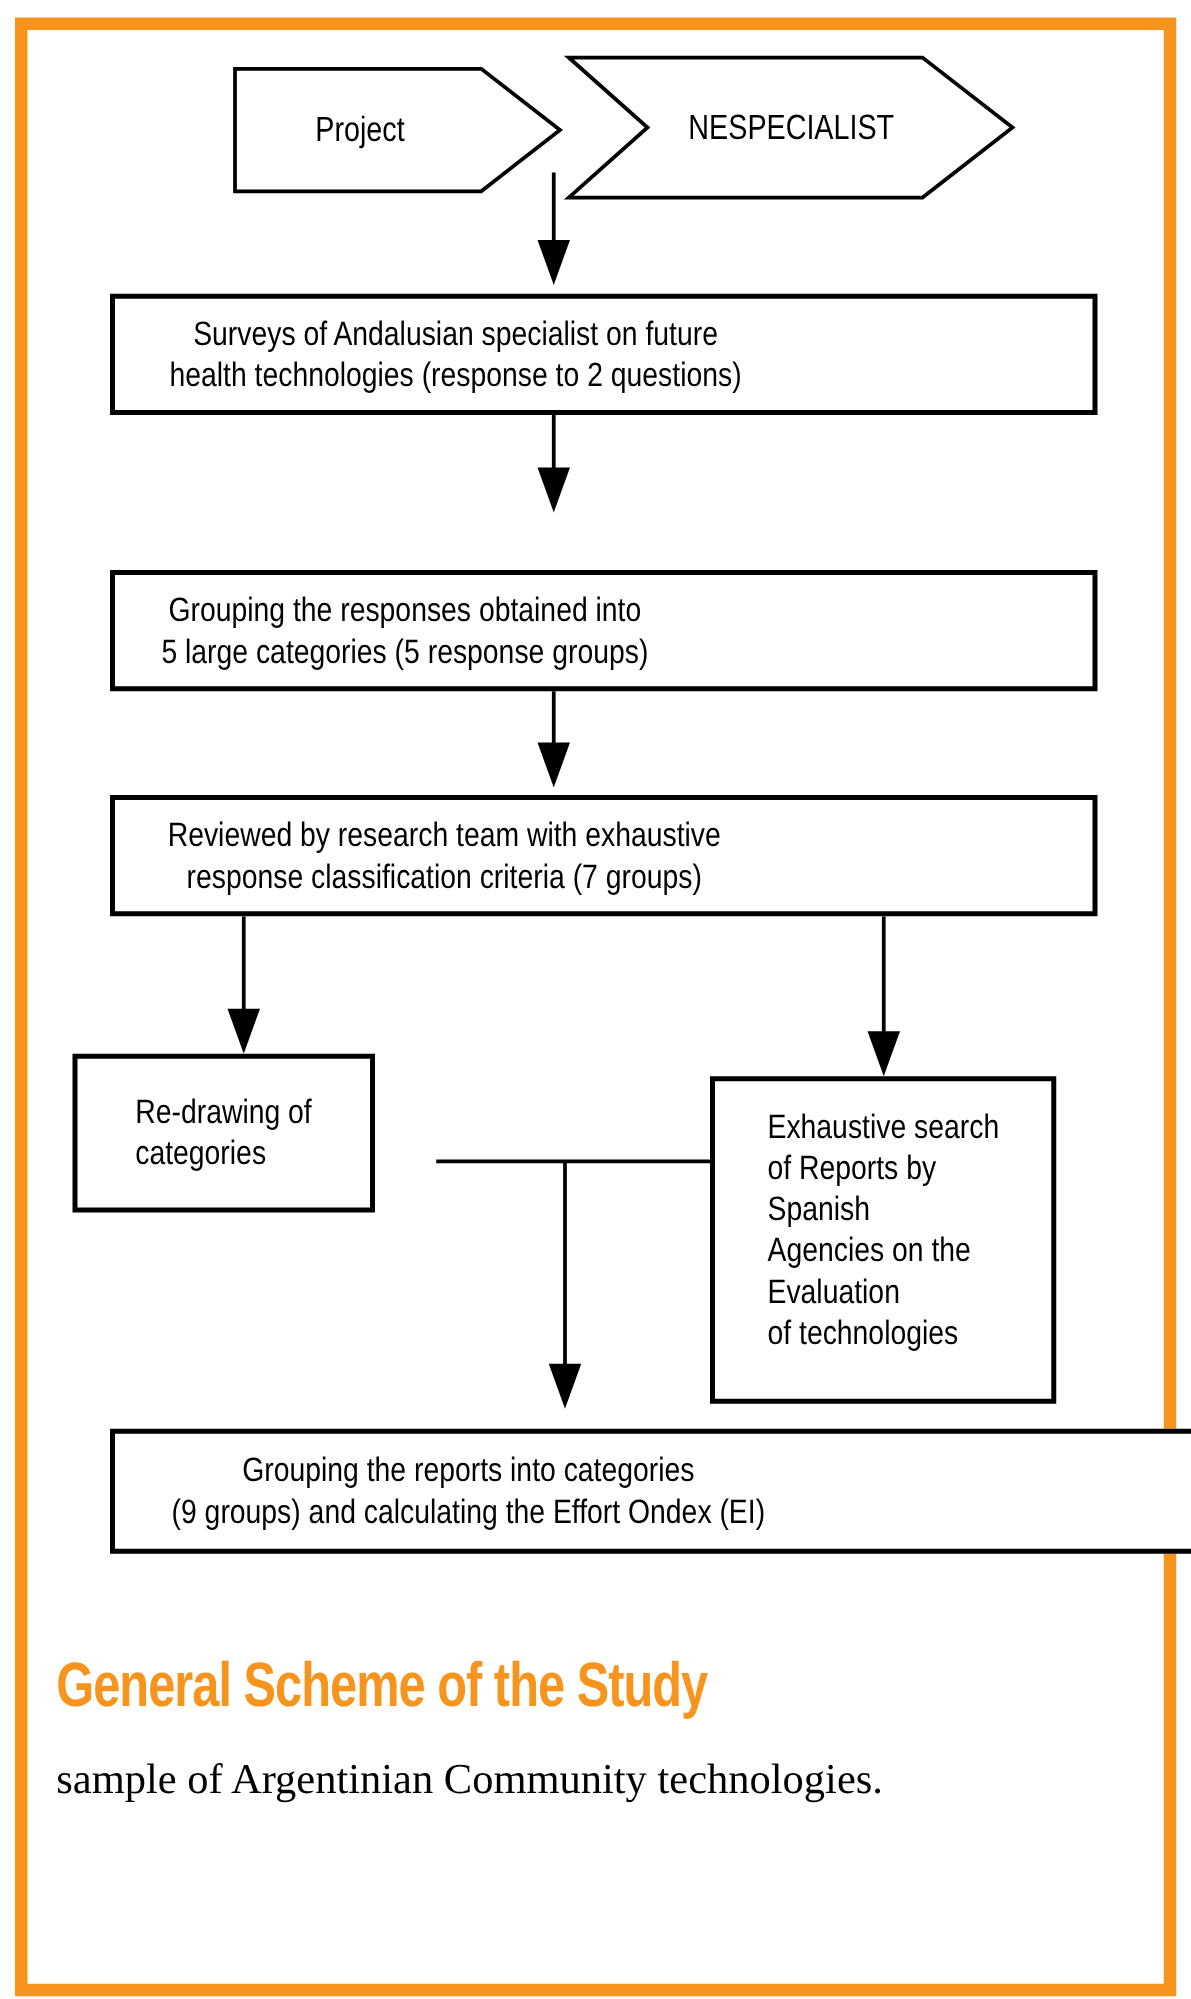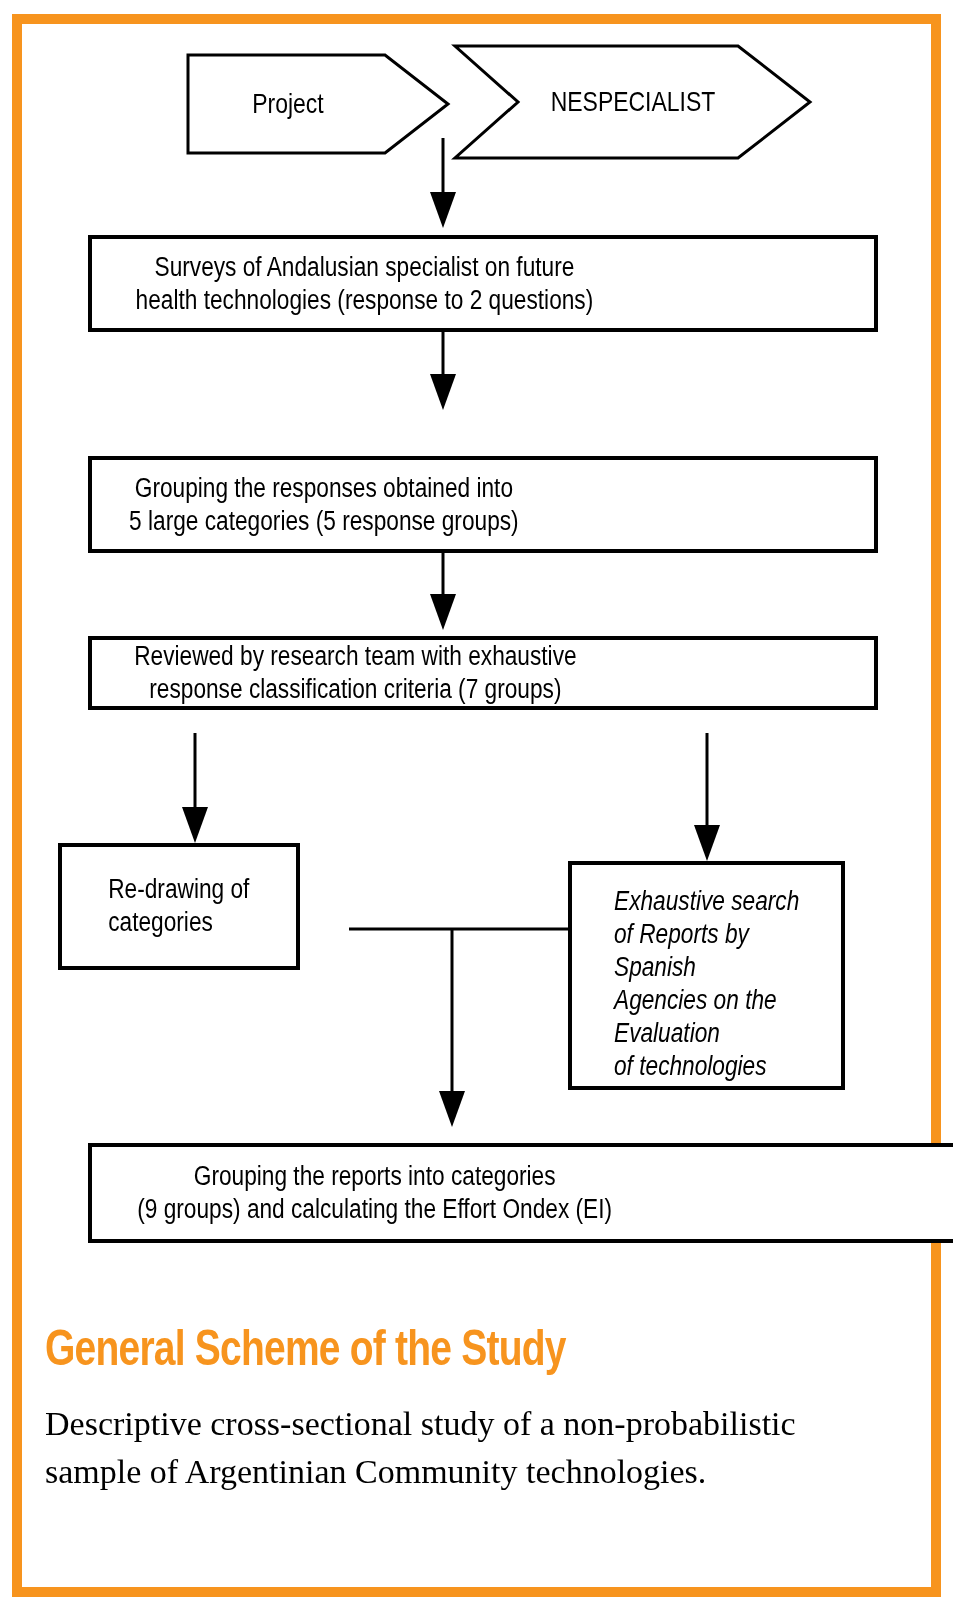--- a/index.html
+++ b/index.html
@@ -130,50 +130,49 @@
   </div>
 </div>
 
 <div class="flow-box centered" style="left:88px; top:418px; width:790px; height:97px;margin-top:38px;">
   <div class="box-text">
     <span class="line">Grouping the responses obtained into</span>
     <span class="line">5 large categories (5 response groups)</span>
   </div>
 </div>
 
-<div class="flow-box centered" style="left:88px; top:636px; width:790px; height:74px;">
+<div class="flow-box centered" style="left:88px; top:636px; width:790px; height:97px;">
   <div class="box-text">
     <span class="line">Reviewed by research team with exhaustive</span>
     <span class="line">response classification criteria (7 groups)</span>
   </div>
 </div>
 
 <div class="flow-box" style="left:58px; top:843px; width:242px; height:127px;">
   <div class="box-text left pad-redraw">
     <span class="line">Re-drawing of</span>
     <span class="line">categories</span>
   </div>
 </div>
 
-<div class="flow-box" style="left:568px; top:861px; width:277px; height:229px;font-style:italic;">
+<div class="flow-box" style="left:568px; top:861px; width:277px; height:262px;">
   <div class="box-text left pad-search">
     <span class="line">Exhaustive search</span>
     <span class="line">of Reports by</span>
     <span class="line">Spanish</span>
     <span class="line">Agencies on the</span>
     <span class="line">Evaluation</span>
     <span class="line">of technologies</span>
   </div>
 </div>
 
 <div class="flow-box centered" style="left:88px; top:1143px; width:870px; height:100px;">
   <div class="box-text">
     <span class="line">Grouping the reports into categories</span>
     <span class="line">(9 groups) and calculating the Effort Ondex (EI)</span>
   </div>
 </div>
 
 <div class="section-heading">General Scheme of the Study</div>
 
 <div class="caption">
-  <span class="line">Descriptive cross-sectional study of a non-probabilistic</span>
   <span class="line">sample of Argentinian Community technologies.</span>
 </div>
 
 </body></html>

